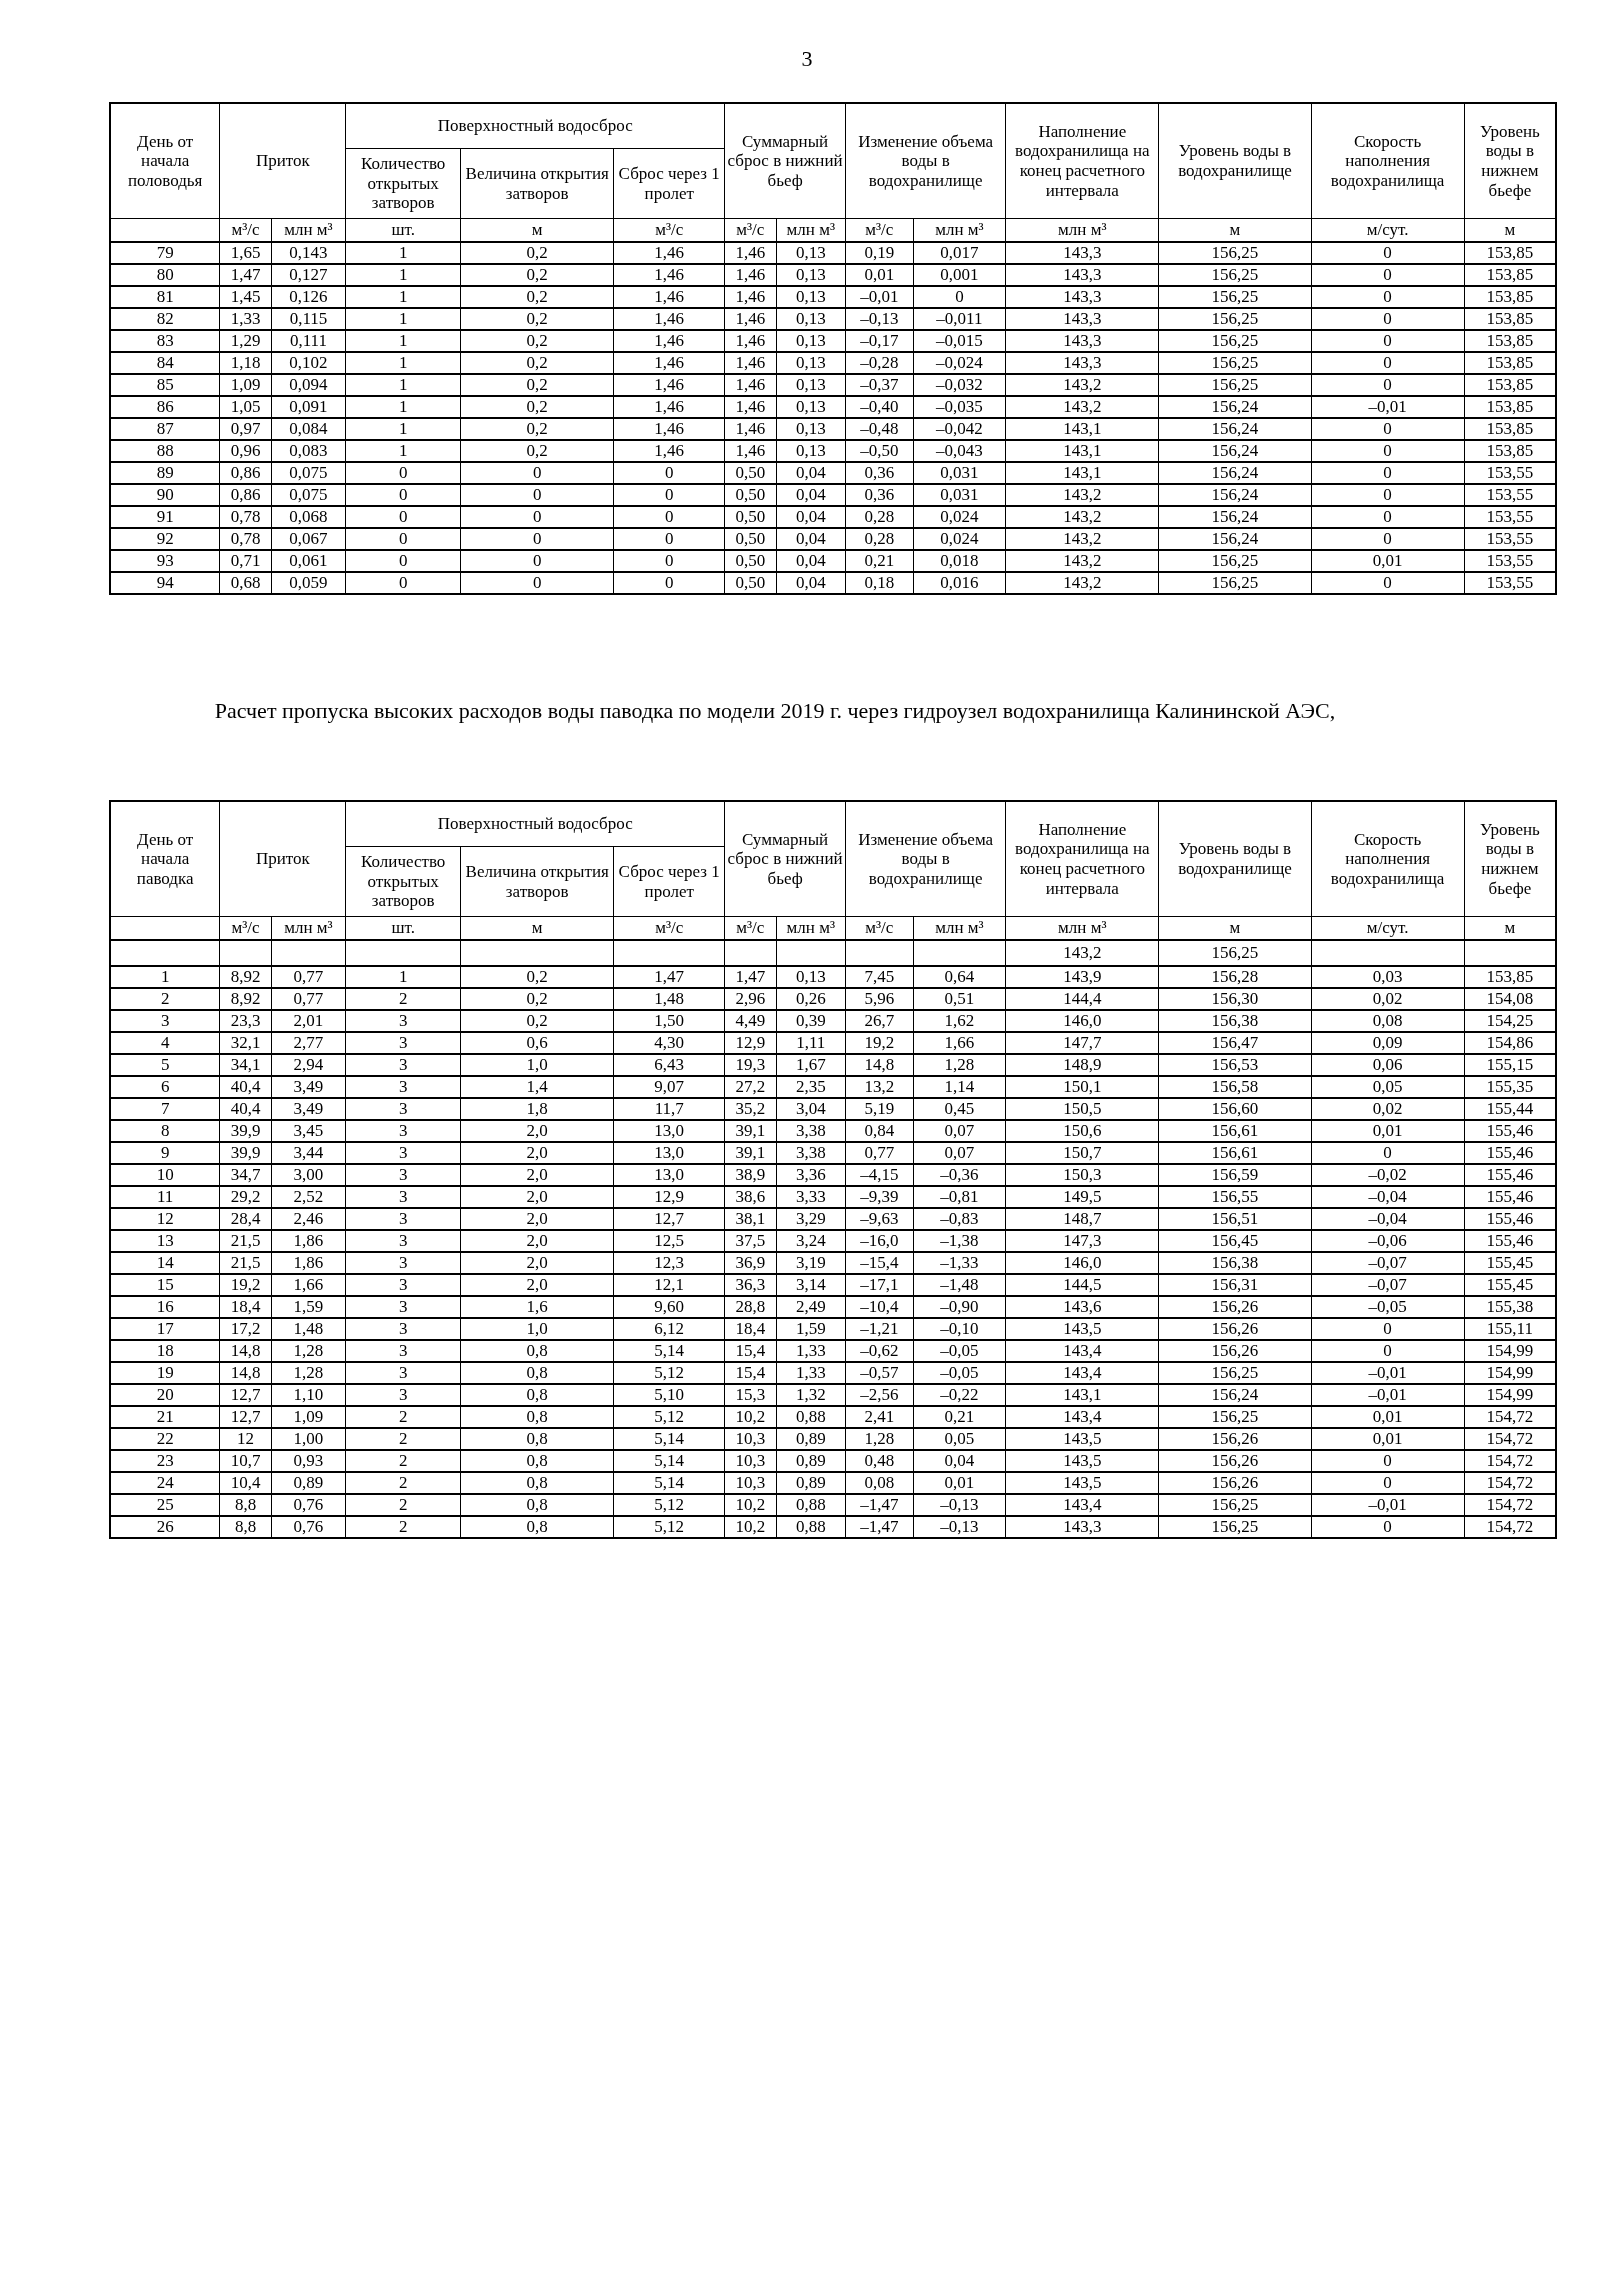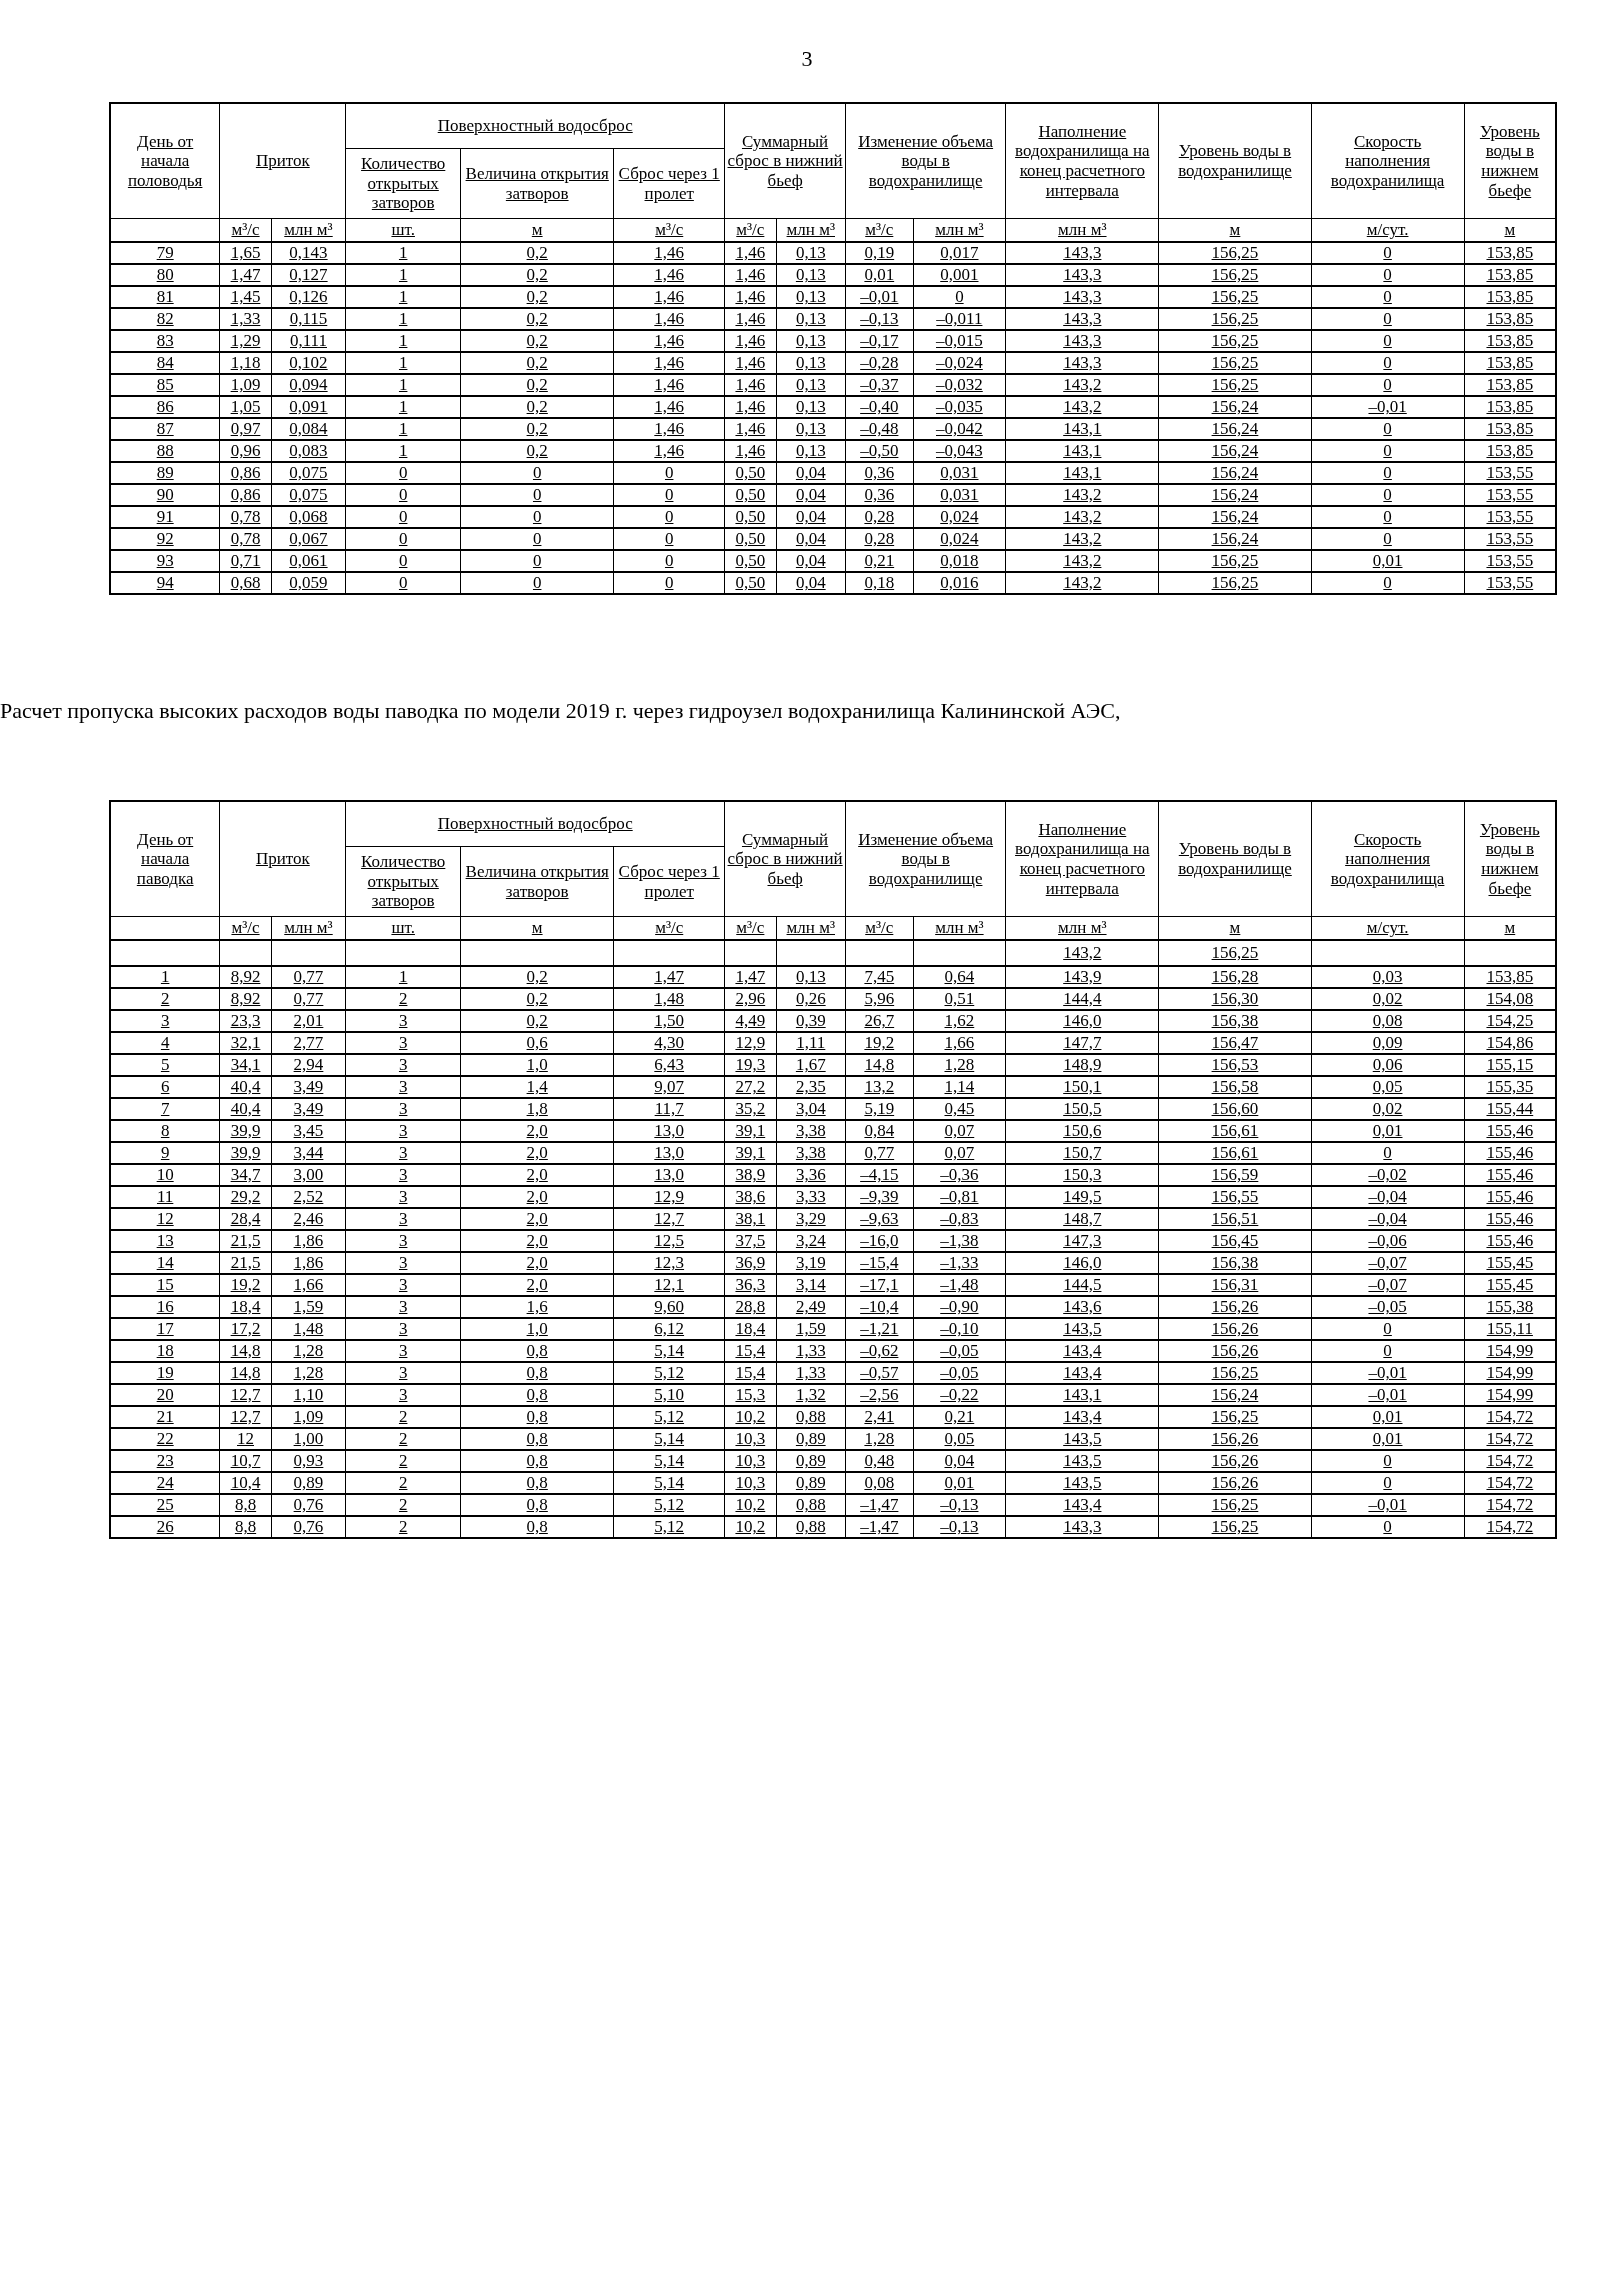--- a/index.html
+++ b/index.html
@@ -6,34 +6,34 @@
   body {
     width: 1614px; height: 2321px; position: relative; overflow: hidden;
     font-family: "Liberation Serif", "DejaVu Serif", serif; color: #000;
   }
   .page-num {
     position: absolute; top: 46px; left: 0; width: 1614px; text-align: center;
     font-size: 22px;
   }
   table.dt {
     position: absolute; border-collapse: collapse; table-layout: fixed;
-    font-size: 17px; line-height: 1.15; text-decoration: underline;
+    font-size: 17px; line-height: 1.15;
   }
   table.dt td, table.dt th {
     border: 0.9px solid #000; text-align: center; vertical-align: middle;
     font-weight: normal; padding: 0 1.8px; overflow: hidden; white-space: nowrap;
   }
   table.dt th { white-space: normal; }
   table.dt tr.units th { border-bottom: 2.8px solid #000; }
   table.dt tbody tr td { border-bottom: 2.3px solid #000; height: 20px; }
   table.dt { border: 2.3px solid #000; }
   #t1 { left: 109px; top: 102px; width: 1448px; }
   #t2 { left: 109px; top: 800px; width: 1448px; }
   .title2 {
-    position: absolute; left: 0; width: 1550px; top: 696px; 
+    position: absolute; left: 0; width: 1550px; top: 696px; text-align: center;
     font-size: 22px; line-height: 1.35;
   }
   #t1 thead tr.h1 th, #t2 thead tr.h1 th { height: 44px; }
   #t1 thead tr.h2 th, #t2 thead tr.h2 th { height: 69px; }
   #t1 thead tr.units th, #t2 thead tr.units th { height: 22px; }
   #t2 tbody tr.init td { height: 24px; }
 </style>
 </head>
 <body>
 

